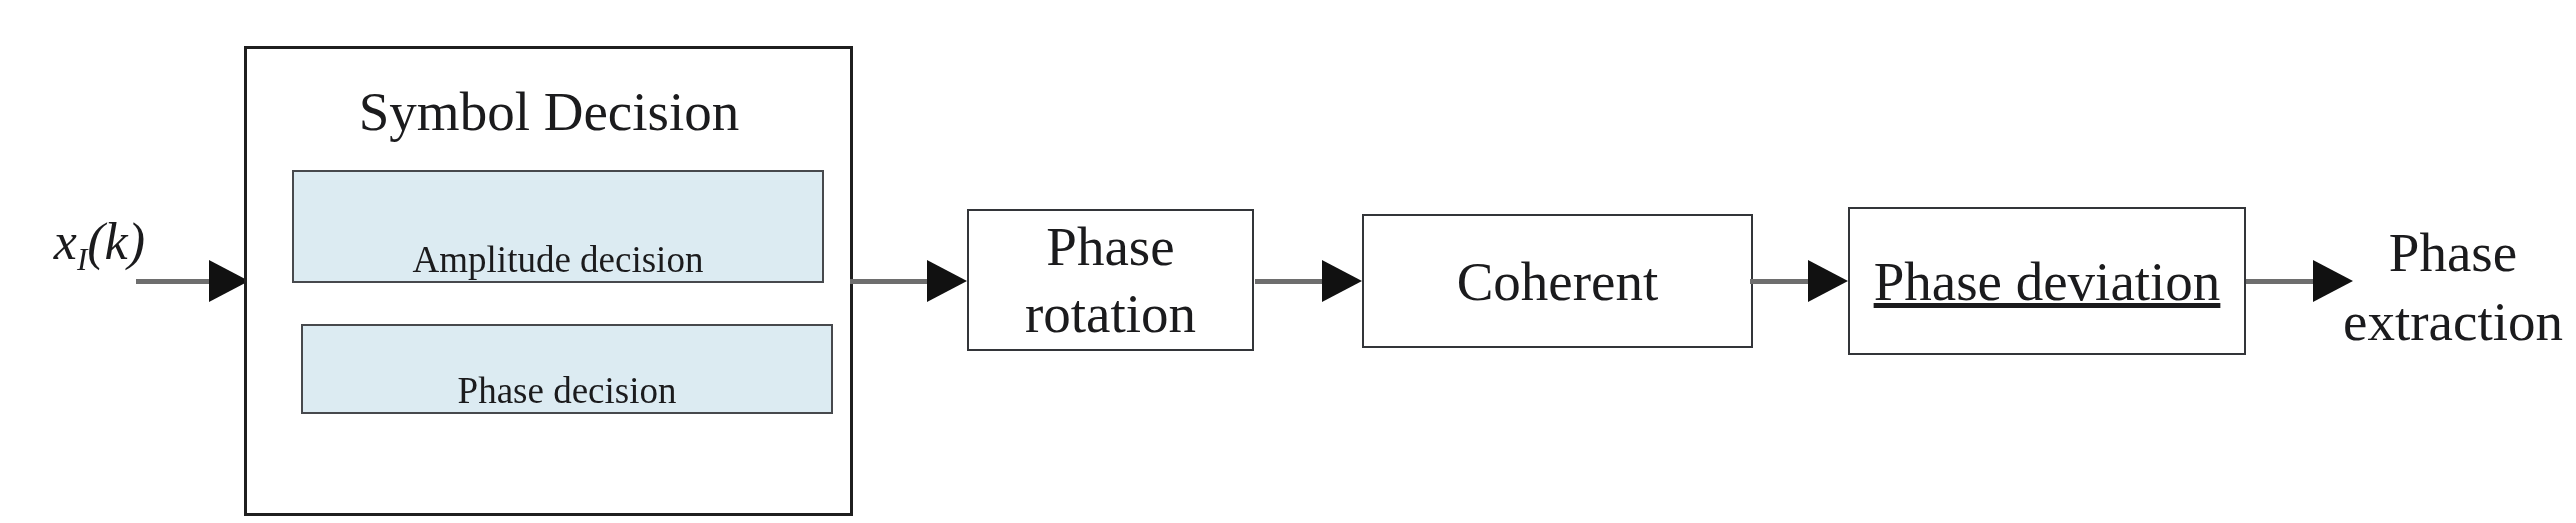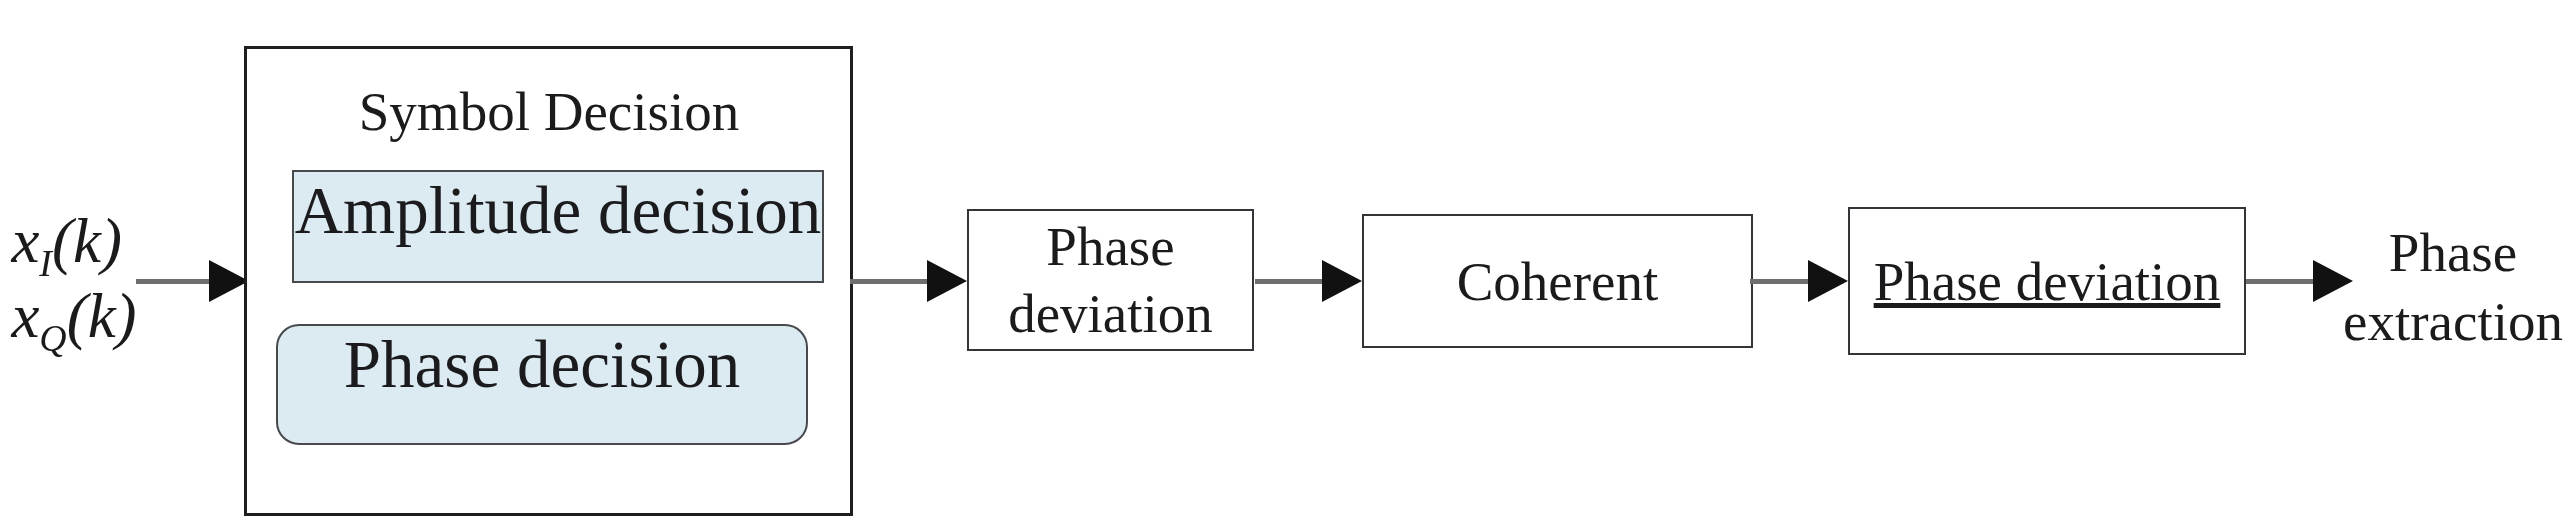--- a/index.html
+++ b/index.html
@@ -32,28 +32,28 @@
   .big-box{
     border:3.5px solid var(--big-border-color);
     background:#ffffff;
   }
   .big-title{
     text-align:center;font-size:55px;line-height:56px;white-space:nowrap;
   }
   .sub-block{
     background:var(--sub-block-fill);
     border:2.6px solid #47494d;
-    display:flex;align-items:flex-start;justify-content:center;
-    font-size:67px;white-space:nowrap;
+    display:flex;align-items:flex-end;justify-content:center;
+    font-size:37px;white-space:nowrap;
   }
   .io-label{
     text-align:center;font-size:55px;line-height:69px;white-space:nowrap;
   }
   .math-label{
-    text-align:left;font-style:italic;font-size:63px;line-height:75px;white-space:nowrap;
+    text-align:center;font-style:italic;font-size:52px;line-height:75px;white-space:nowrap;
   }
   .math-label sub{font-size:0.60em;line-height:0;}
   .arrow{position:absolute;height:42px;}
   .arrow .shaft{
     position:absolute;left:0;right:35px;top:18.5px;height:5.3px;
     background:var(--arrow-shaft);
   }
   .arrow .head{
     position:absolute;right:0;top:0;width:0;height:0;
     border-top:21px solid transparent;
@@ -61,47 +61,46 @@
     border-left:40px solid var(--arrow-head);
   }
 </style>
 </head>
 <body>
 
 <div class="canvas">
 
   <div class="abs math-label" style="left:11.4px;top:204px;width:176px;">
     <div><span>x</span><sub>I</sub><span>(k)</span></div>
-    <div><span>x</span><sub>Q</sub><span>(k)</span></div>
   </div>
 
   <div class="arrow" style="left:136px;top:260px;width:113px;">
     <span class="shaft"></span>
     <span class="head"></span>
   </div>
 
   <div class="abs big-box" style="left:244px;top:46px;width:609px;height:470px;"></div>
   <div class="abs big-title" style="left:248px;top:84px;width:602px;">Symbol Decision</div>
 
   <div class="abs sub-block" style="left:292px;top:170px;width:532px;height:113px;">
     <span>Amplitude decision</span>
   </div>
 
-  <div class="abs sub-block" style="left:276px;top:324px;width:532px;height:121px;border-radius:23px;">
+  <div class="abs sub-block" style="left:301px;top:324px;width:532px;height:90px;">
     <span>Phase decision</span>
   </div>
 
   <div class="arrow" style="left:850px;top:260px;width:117px;">
     <span class="shaft"></span>
     <span class="head"></span>
   </div>
 
   <div class="abs block" style="left:967px;top:209px;width:287px;height:142px;">
     <div>Phase</div>
-    <div>deviation</div>
+    <div>rotation</div>
   </div>
 
   <div class="arrow" style="left:1255px;top:260px;width:107px;">
     <span class="shaft"></span>
     <span class="head"></span>
   </div>
 
   <div class="abs block" style="left:1362px;top:214px;width:391px;height:134px;">
     <div>Coherent</div>
   </div>

